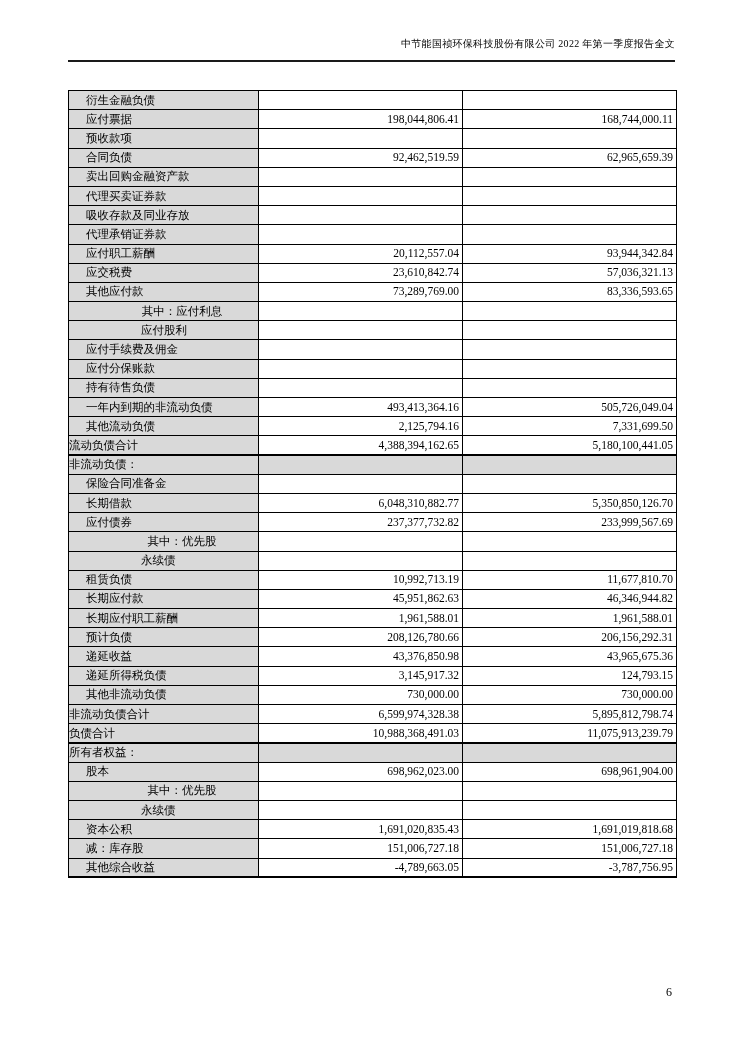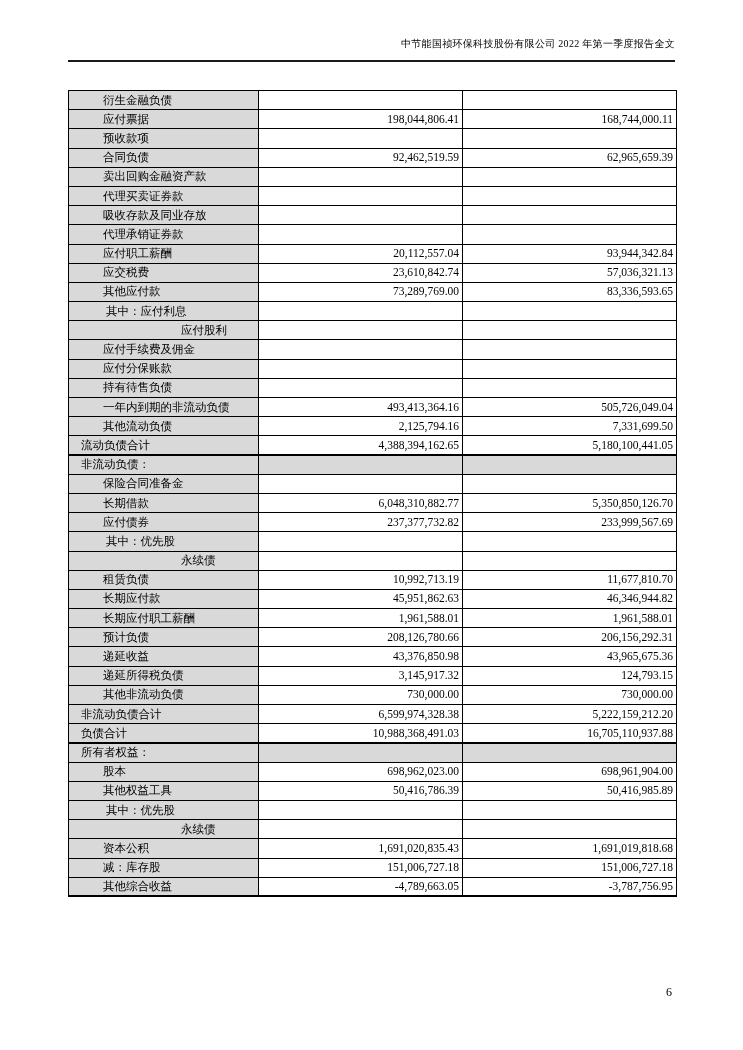--- a/index.html
+++ b/index.html
@@ -36,24 +36,24 @@
     border: 1px solid #000000;
     height: 19.2px;
     font-size: 11.5px;
     line-height: 13px;
     vertical-align: middle;
     overflow: hidden;
     white-space: nowrap;
   }
   td.label-cell { background: var(--shade, #d9d9d9); padding-left: 4px; }
   td.value-cell { background: #ffffff; text-align: right; padding-right: 3px; }
-  tr.indent-0 td.label-cell { padding-left: 12px; }
-  tr.indent-1 td.label-cell { padding-left: 34px; }
-  tr.indent-2 td.label-cell { padding-left: 37px; }
-  tr.indent-3 td.label-cell { padding-left: 112px; }
+  tr.indent-0 td.label-cell { padding-left: 0; }
+  tr.indent-1 td.label-cell { padding-left: 17px; }
+  tr.indent-2 td.label-cell { padding-left: 37px; text-align: center; }
+  tr.indent-3 td.label-cell { padding-left: 72px; }
   tr.section-row td { background: var(--shade, #d9d9d9); margin-top: 48px; }
   tr.section-row td { border-top-width: 2px; }
   table.balance-sheet { border-bottom: 2px solid #000; }
   .page-number {
     position: absolute;
     top: 985px; right: 71px;
     font-size: 12px;
   }
 </style>
 </head>
@@ -227,42 +227,37 @@
     <td class="value-cell">124,793.15</td>
   </tr>
       <tr class="indent-1">
     <td class="label-cell"><span>其他非流动负债</span></td>
     <td class="value-cell">730,000.00</td>
     <td class="value-cell">730,000.00</td>
   </tr>
       <tr class="indent-0">
     <td class="label-cell"><span>非流动负债合计</span></td>
     <td class="value-cell">6,599,974,328.38</td>
-    <td class="value-cell">5,222,159,212.20</td>
+    <td class="value-cell">5,895,812,798.74</td>
   </tr>
       <tr class="indent-0">
     <td class="label-cell"><span>负债合计</span></td>
     <td class="value-cell">10,988,368,491.03</td>
-    <td class="value-cell">16,705,110,937.88</td>
+    <td class="value-cell">11,075,913,239.79</td>
   </tr>
       <tr class="indent-0 section-row">
     <td class="label-cell"><span>所有者权益：</span></td>
     <td class="value-cell"></td>
     <td class="value-cell"></td>
   </tr>
       <tr class="indent-1">
     <td class="label-cell"><span>股本</span></td>
     <td class="value-cell">698,962,023.00</td>
     <td class="value-cell">698,961,904.00</td>
   </tr>
-      <tr class="indent-1">
-    <td class="label-cell"><span>其他权益工具</span></td>
-    <td class="value-cell">50,416,786.39</td>
-    <td class="value-cell">50,416,985.89</td>
-  </tr>
       <tr class="indent-2">
     <td class="label-cell"><span>其中：优先股</span></td>
     <td class="value-cell"></td>
     <td class="value-cell"></td>
   </tr>
       <tr class="indent-3">
     <td class="label-cell"><span>永续债</span></td>
     <td class="value-cell"></td>
     <td class="value-cell"></td>
   </tr>

